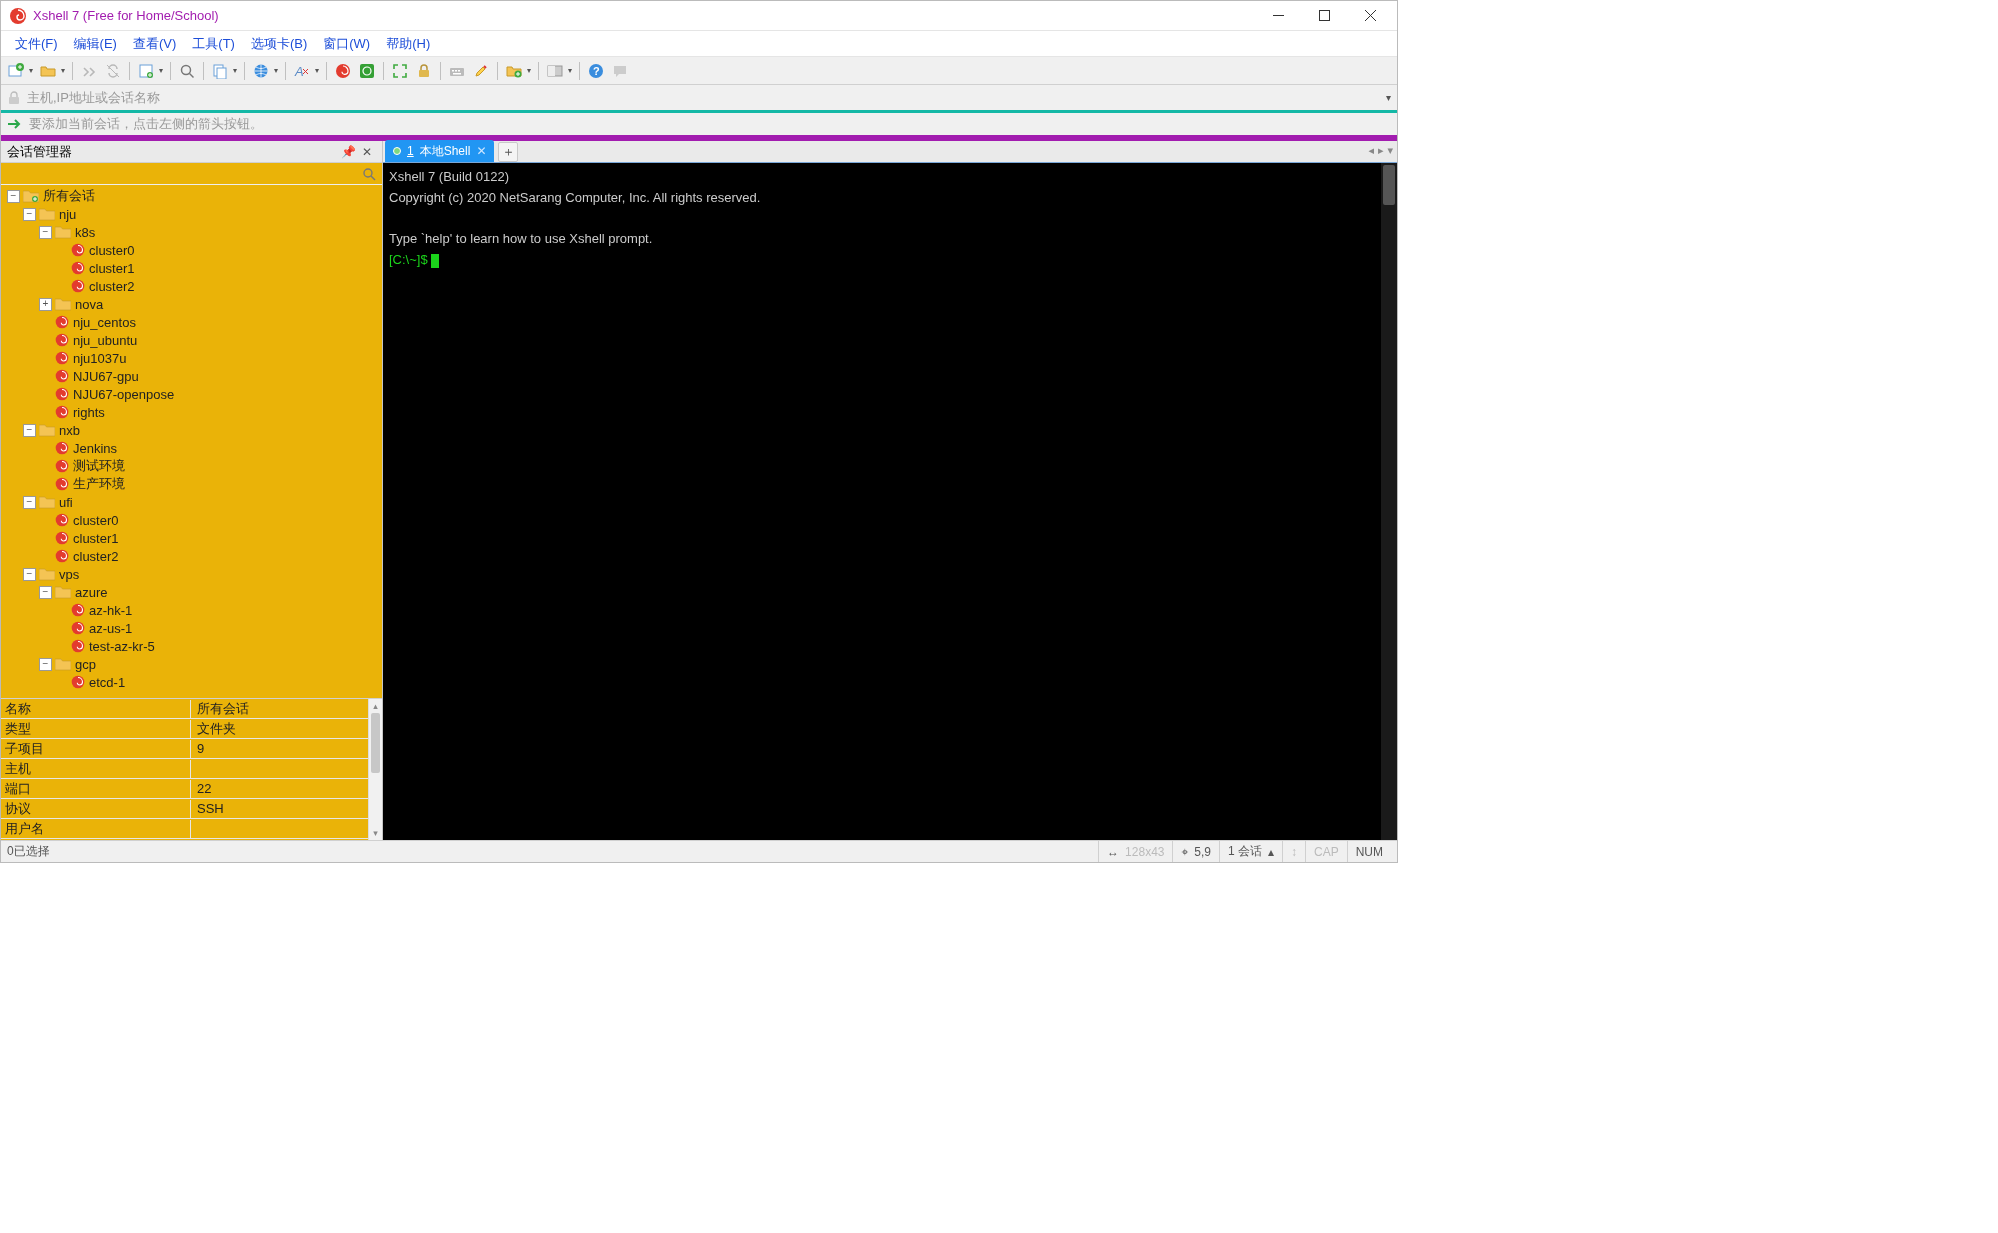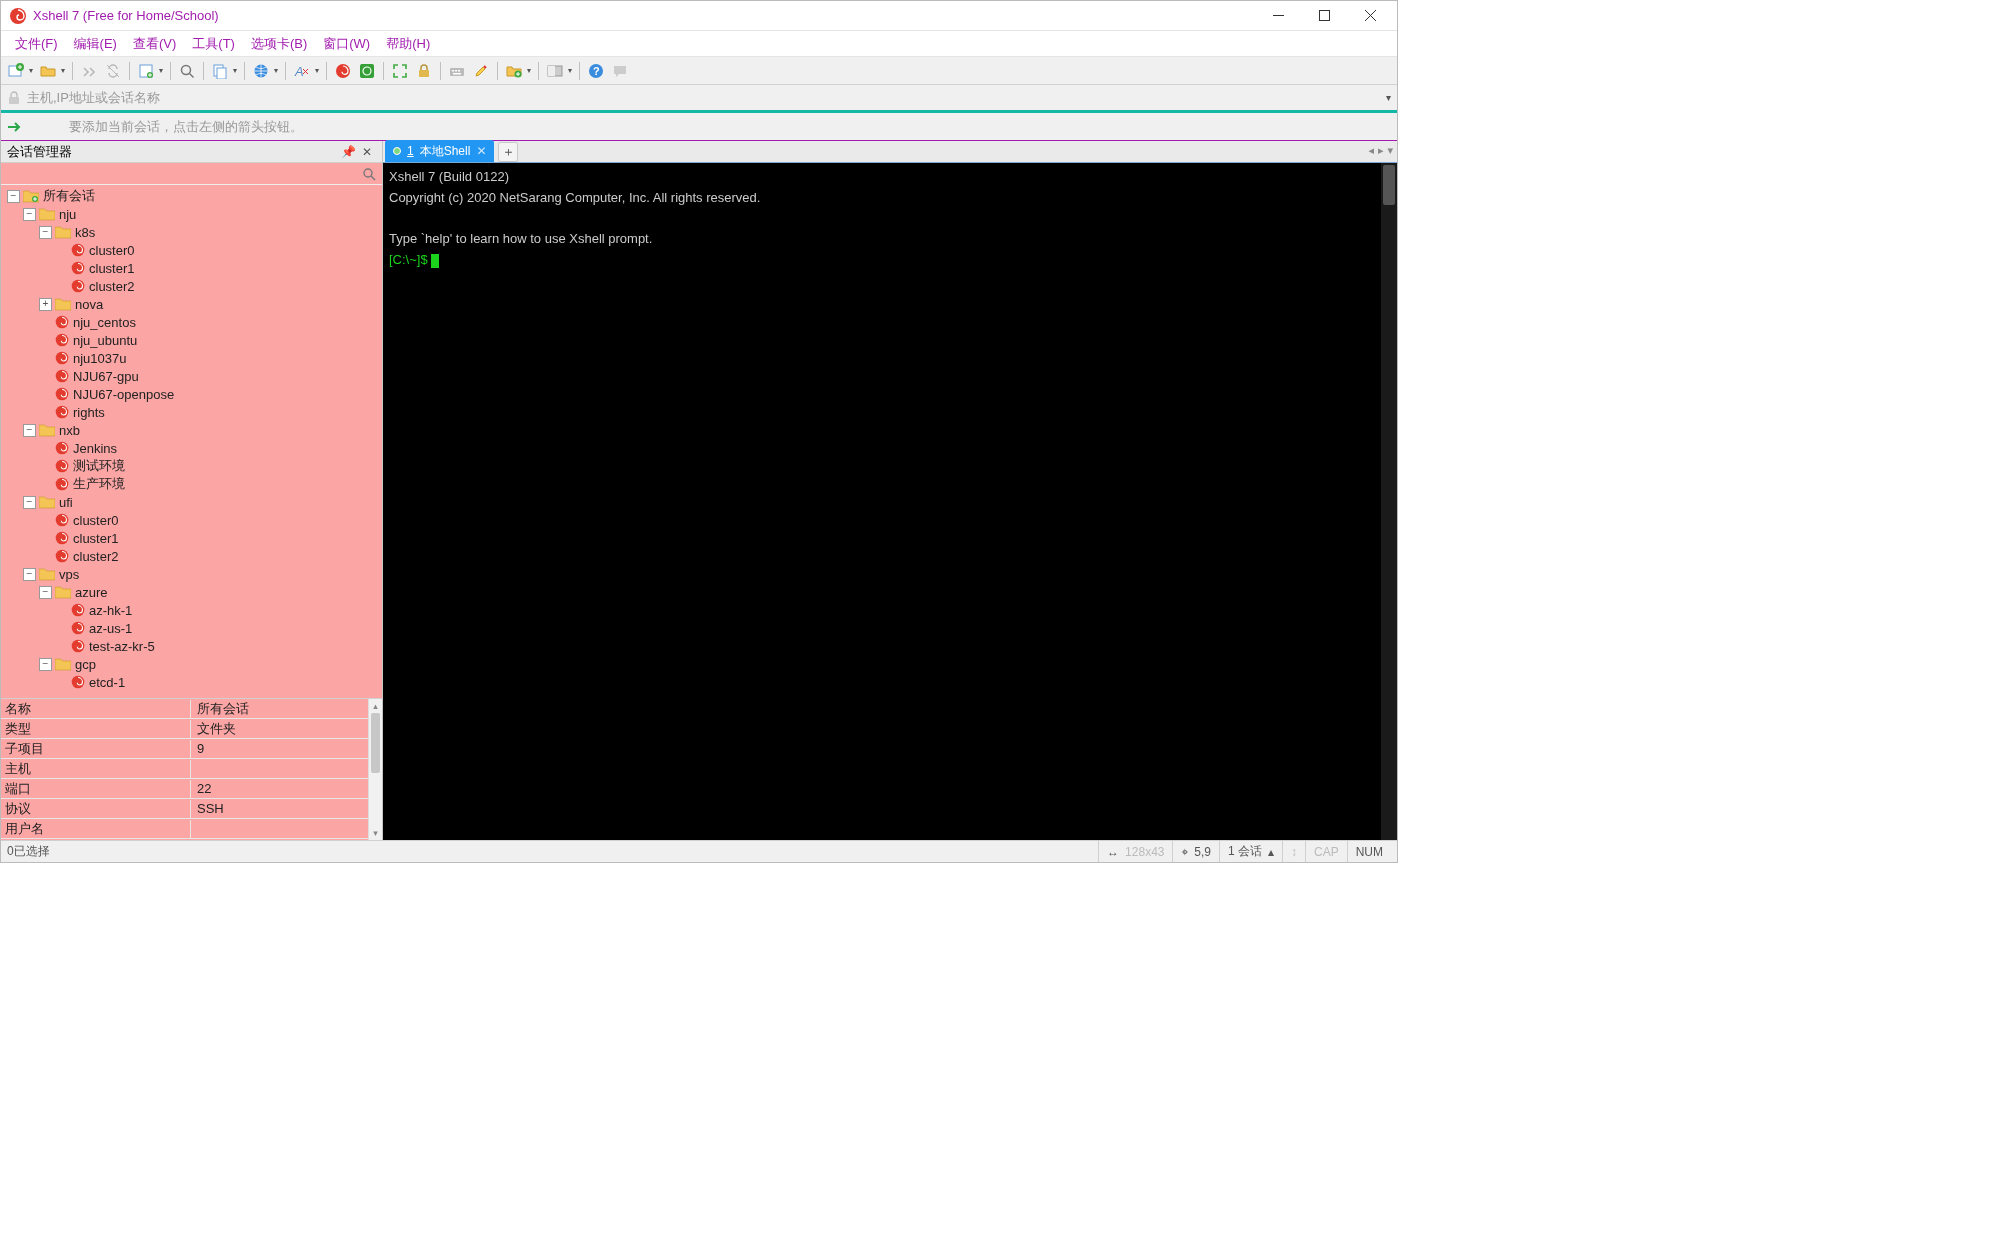--- a/index.html
+++ b/index.html
@@ -7,43 +7,43 @@
 .window { width:100%; height:100%; display:flex; flex-direction:column; border:1px solid #bbb; }
 
 
 .titlebar { height:30px; display:flex; align-items:center; padding:0 4px; background:#fff; border-bottom:1px solid #e5e5e5; }
 .titlebar .app-icon { width:18px; height:18px; margin:0 6px 0 4px; }
 .titlebar .title { font-size:13px; color:#a21caf; }
 .titlebar .spacer { flex:1; }
 .win-btn { width:46px; height:30px; display:flex; align-items:center; justify-content:center; }
 
 
-.menubar { height:26px; display:flex; align-items:center; padding:0 6px; background:#fff; font-size:13px; color:#a21caf; border-bottom:1px solid #e5e5e5;}
+.menubar { height:26px; display:flex; align-items:center; padding:0 6px; background:#fff; font-size:13px; color:#1d4ed8; border-bottom:1px solid #e5e5e5;}
 .menubar .menu-item { padding:2px 8px; }
 
 
 .toolbar { height:28px; display:flex; align-items:center; padding:0 4px; gap:2px; background:#f0f0f0; border-bottom:1px solid #d0d0d0; }
 .tbtn { width:22px; height:22px; display:flex; align-items:center; justify-content:center; border-radius:2px; position:relative;}
 .tsep { width:1px; height:18px; background:#c0c0c0; margin:0 3px; }
 .dd { width:8px; font-size:8px; color:#555; margin-left:-2px; display:flex; align-items:center; justify-content:center;}
 
 
 .addrbar { height:28px; display:flex; align-items:center; padding:0 6px; background:#f0f0f0; border-bottom:3px solid #14b8a6; color:#999; font-size:13px; }
 .addrbar .lock-mini { margin-right:6px; color:#aaa; }
 .addrbar .ddr { margin-left:auto; color:#555; font-size:10px;}
 
 
-.hintbar { height:28px; display:flex; align-items:center; padding:0 6px; background:#f0f0f0; border-bottom:1px solid #a21caf; color:#999; font-size:13px;gap:40px; }
+.hintbar { height:28px; display:flex; align-items:center; padding:0 6px; background:#f0f0f0; border-bottom:6px solid #a21caf; color:#999; font-size:13px; }
 .hintbar .arrow-go { color:#2aa84a; margin-right:6px; font-size:14px;}
 
 
 .body { flex:1; display:flex; min-height:0; }
 
 
-.session-panel { width:382px; display:flex; flex-direction:column; border-right:1px solid #c5c5c5; background:#fca5a5; }
+.session-panel { width:382px; display:flex; flex-direction:column; border-right:1px solid #c5c5c5; background:#eab308; }
 .sp-header { height:22px; display:flex; align-items:center; padding:0 6px; background:#eaeaea; font-size:13px; border-bottom:1px solid #d0d0d0;}
 .sp-header .spacer { flex:1; }
 .sp-header .pin, .sp-header .x { width:18px; text-align:center; font-size:12px; color:#555;}
 .sp-filter { height:22px; display:flex; align-items:center; justify-content:flex-end; padding:0 6px; border-bottom:1px solid #eee;}
 .sp-filter .mag { color:#666; font-size:13px;}
 
 .tree { flex:1 1 auto; overflow:auto; font-size:13px; padding:2px 0 2px 2px; }
 .tree-row { display:flex; align-items:center; height:18px; white-space:nowrap; }
 .tw { display:inline-flex; align-items:center; justify-content:center; width:13px; height:13px; border:1px solid #999; font-size:10px; line-height:1; color:#555; margin-right:3px; background:#fff;}
 .tw.blank { border:none; background:none; }

